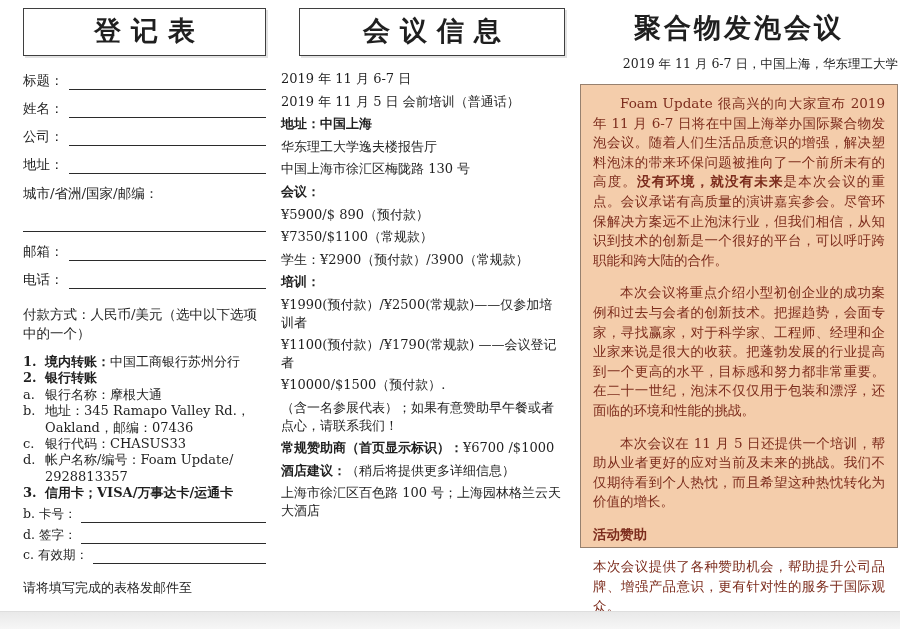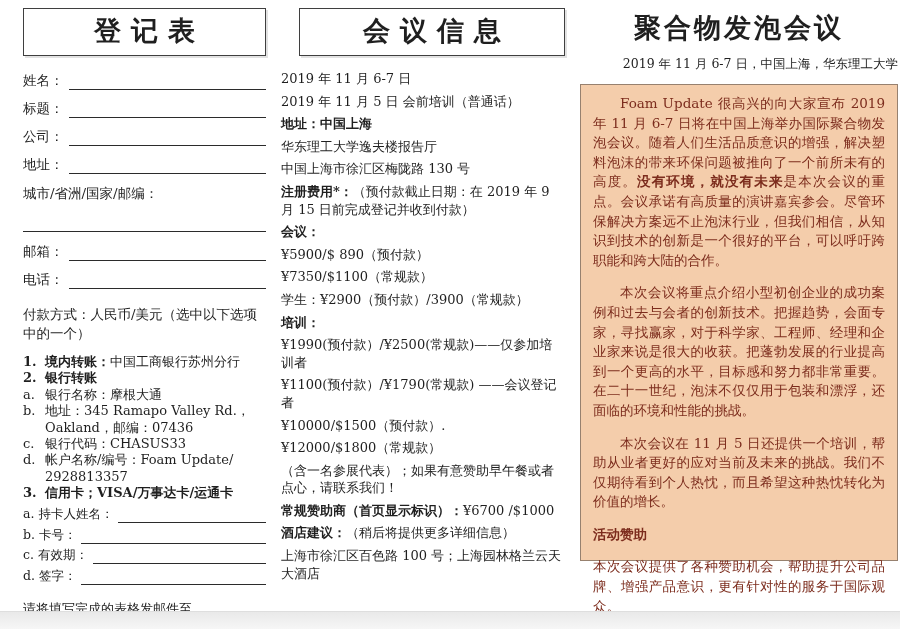--- a/index.html
+++ b/index.html
@@ -48,21 +48,21 @@
   .mlines p{margin:0 0 5px;font-size:13px;line-height:17.6px;}
   
   #right{left:580px;width:318px;top:6px;}
   .rtitle{font-size:27px;font-weight:bold;text-align:center;letter-spacing:3px;margin:4px 0 0;}
   .rsub{font-size:12.5px;text-align:right;margin:10px 0 0;}
   .pinkbox{
     margin-top:11px;
     background:var(--box_bg,#f4cdab);
     border:1px solid var(--box_border,#97816f);
     color:var(--box_text,#7c2c1d);
-    padding:9px 12px 14px;
+    padding:9px 12px 1px;
     font-size:13.5px;
     line-height:19.6px;
     text-align:justify;
     height:452px;
   }
   .pinkbox p{margin:0 0 13px;text-indent:2em;}
   .pinkbox p.noind{text-indent:0;}
   .pinkbox .hd{font-weight:bold;text-indent:0;}
   
   .botstrip{
@@ -72,25 +72,25 @@
   }
 </style>
 </head>
 <body>
 
 <div class="col" id="left">
   <div class="hbox">登记表</div>
 
   <div class="fields">
     <div class="frow">
+      <span class="lbl">标题：</span>
+      <span class="uline"></span>
+    </div>
+    <div class="frow">
       <span class="lbl">姓名：</span>
-      <span class="uline"></span>
-    </div>
-    <div class="frow">
-      <span class="lbl">标题：</span>
       <span class="uline"></span>
     </div>
     <div class="frow">
       <span class="lbl">公司：</span>
       <span class="uline"></span>
     </div>
     <div class="frow">
       <span class="lbl">地址：</span>
       <span class="uline"></span>
     </div>
@@ -136,60 +136,54 @@
       <div class="lt">帐户名称/编号：Foam Update/ 2928813357</div>
     </div>
     <div class="li">
       <span class="ln">3.</span>
       <div class="lt b">信用卡；VISA/万事达卡/运通卡</div>
     </div>
   </div>
 
   <div class="cardrows">
     <div class="crow">
-      <span class="lbl">a. 持卡人姓名：</span>
+      <span class="lbl">b. 卡号：</span>
       <span class="uline"></span>
     </div>
     <div class="crow">
-      <span class="lbl">b. 卡号：</span>
+      <span class="lbl">d. 签字：</span>
       <span class="uline"></span>
     </div>
     <div class="crow">
       <span class="lbl">c. 有效期：</span>
-      <span class="uline"></span>
-    </div>
-    <div class="crow">
-      <span class="lbl">d. 签字：</span>
       <span class="uline"></span>
     </div>
   </div>
 
   <p class="mailnote"><span>请将填写完成的表格发邮件至 </span></p>
 
 </div>
 
 <div class="col" id="mid">
   <div class="hbox">会议信息</div>
 
   <div class="mlines">
     <p>2019 年 11 月 6-7 日</p>
     <p>2019 年 11 月 5 日  会前培训（普通话）</p>
     <p class="b">地址：中国上海</p>
     <p>华东理工大学逸夫楼报告厅</p>
     <p>中国上海市徐汇区梅陇路 130 号</p>
-    <p><span class="b">注册费用*：</span><span>（预付款截止日期：在 2019 年 9 月 15 日前完成登记并收到付款）</span></p>
     <p class="b">会议：</p>
     <p>¥5900/$ 890（预付款）</p>
     <p>¥7350/$1100（常规款）</p>
     <p>学生：¥2900（预付款）/3900（常规款）</p>
     <p class="b">培训：</p>
     <p>¥1990(预付款）/¥2500(常规款)——仅参加培训者</p>
     <p>¥1100(预付款）/¥1790(常规款) ——会议登记者</p>
     <p>¥10000/$1500（预付款）.</p>
-    <p>¥12000/$1800（常规款）</p>
     <p>（含一名参展代表）；如果有意赞助早午餐或者点心，请联系我们！</p>
     <p><span class="b">常规赞助商（首页显示标识）：</span><span>¥6700 /$1000</span></p>
     <p><span class="b">酒店建议：</span><span>（稍后将提供更多详细信息）</span></p>
     <p>上海市徐汇区百色路 100 号；上海园林格兰云天大酒店</p>
 
   </div>
 </div>
 
 <div class="col" id="right">
   <div class="rtitle">聚合物发泡会议</div>

